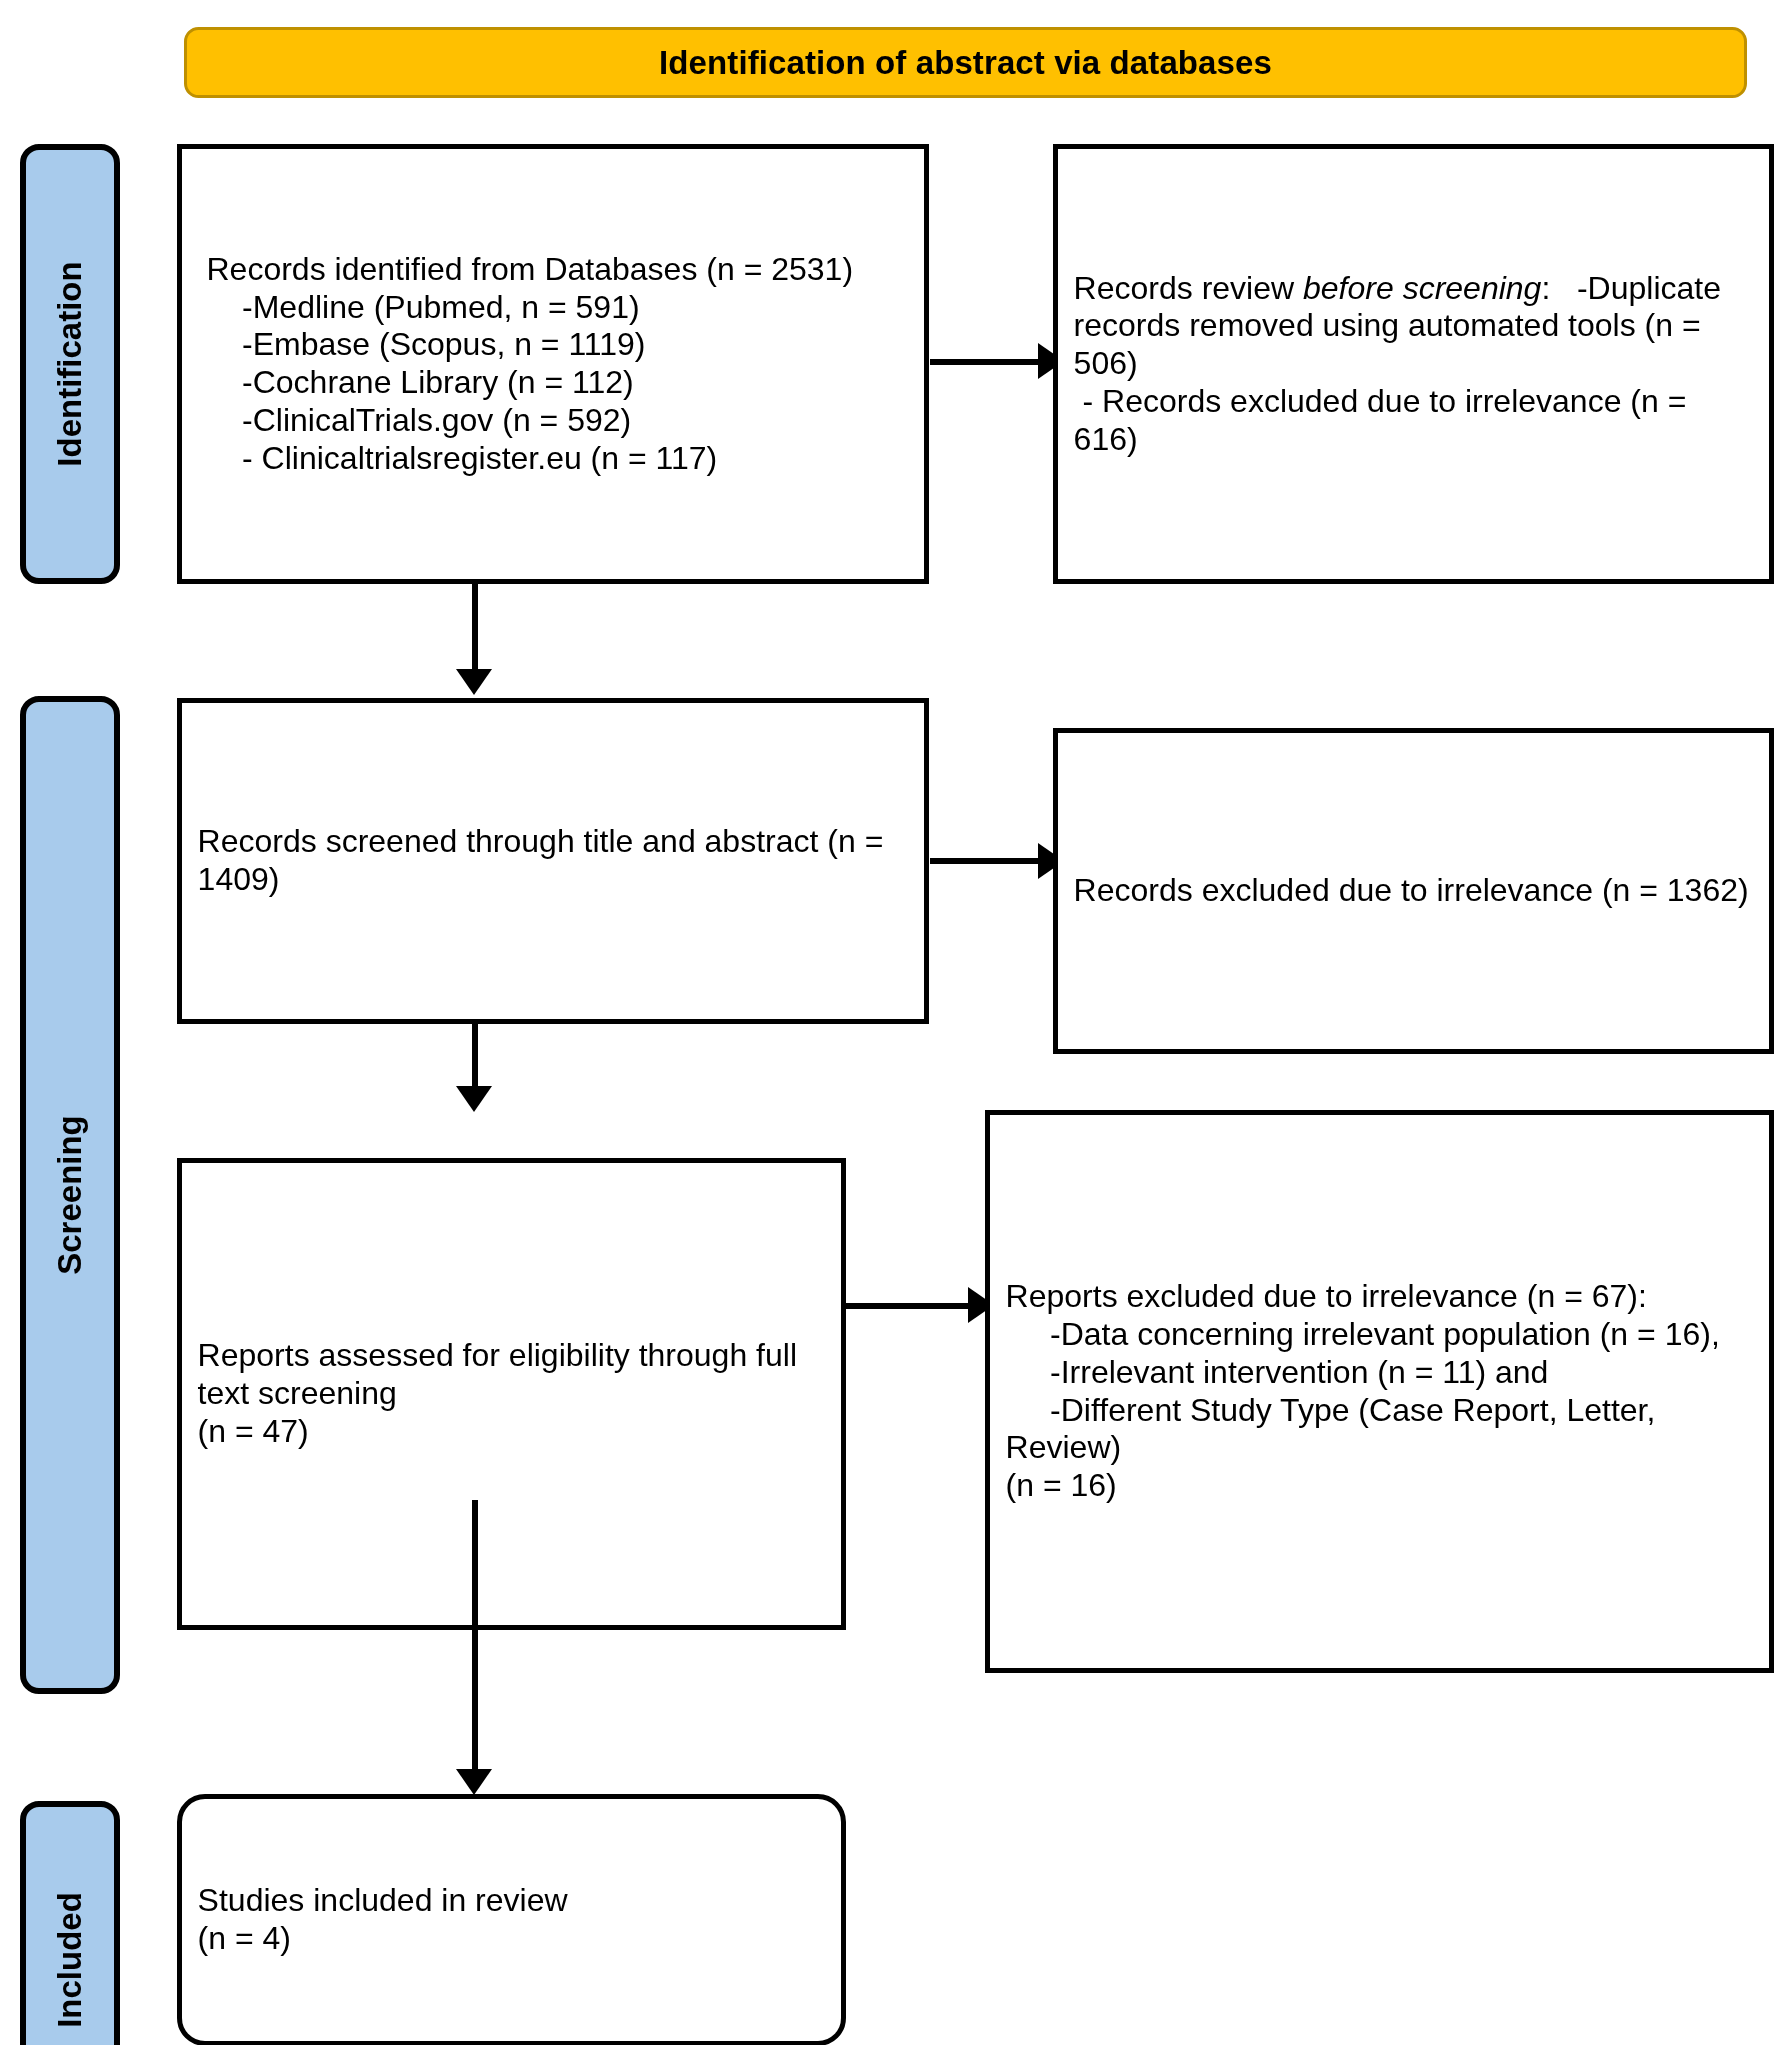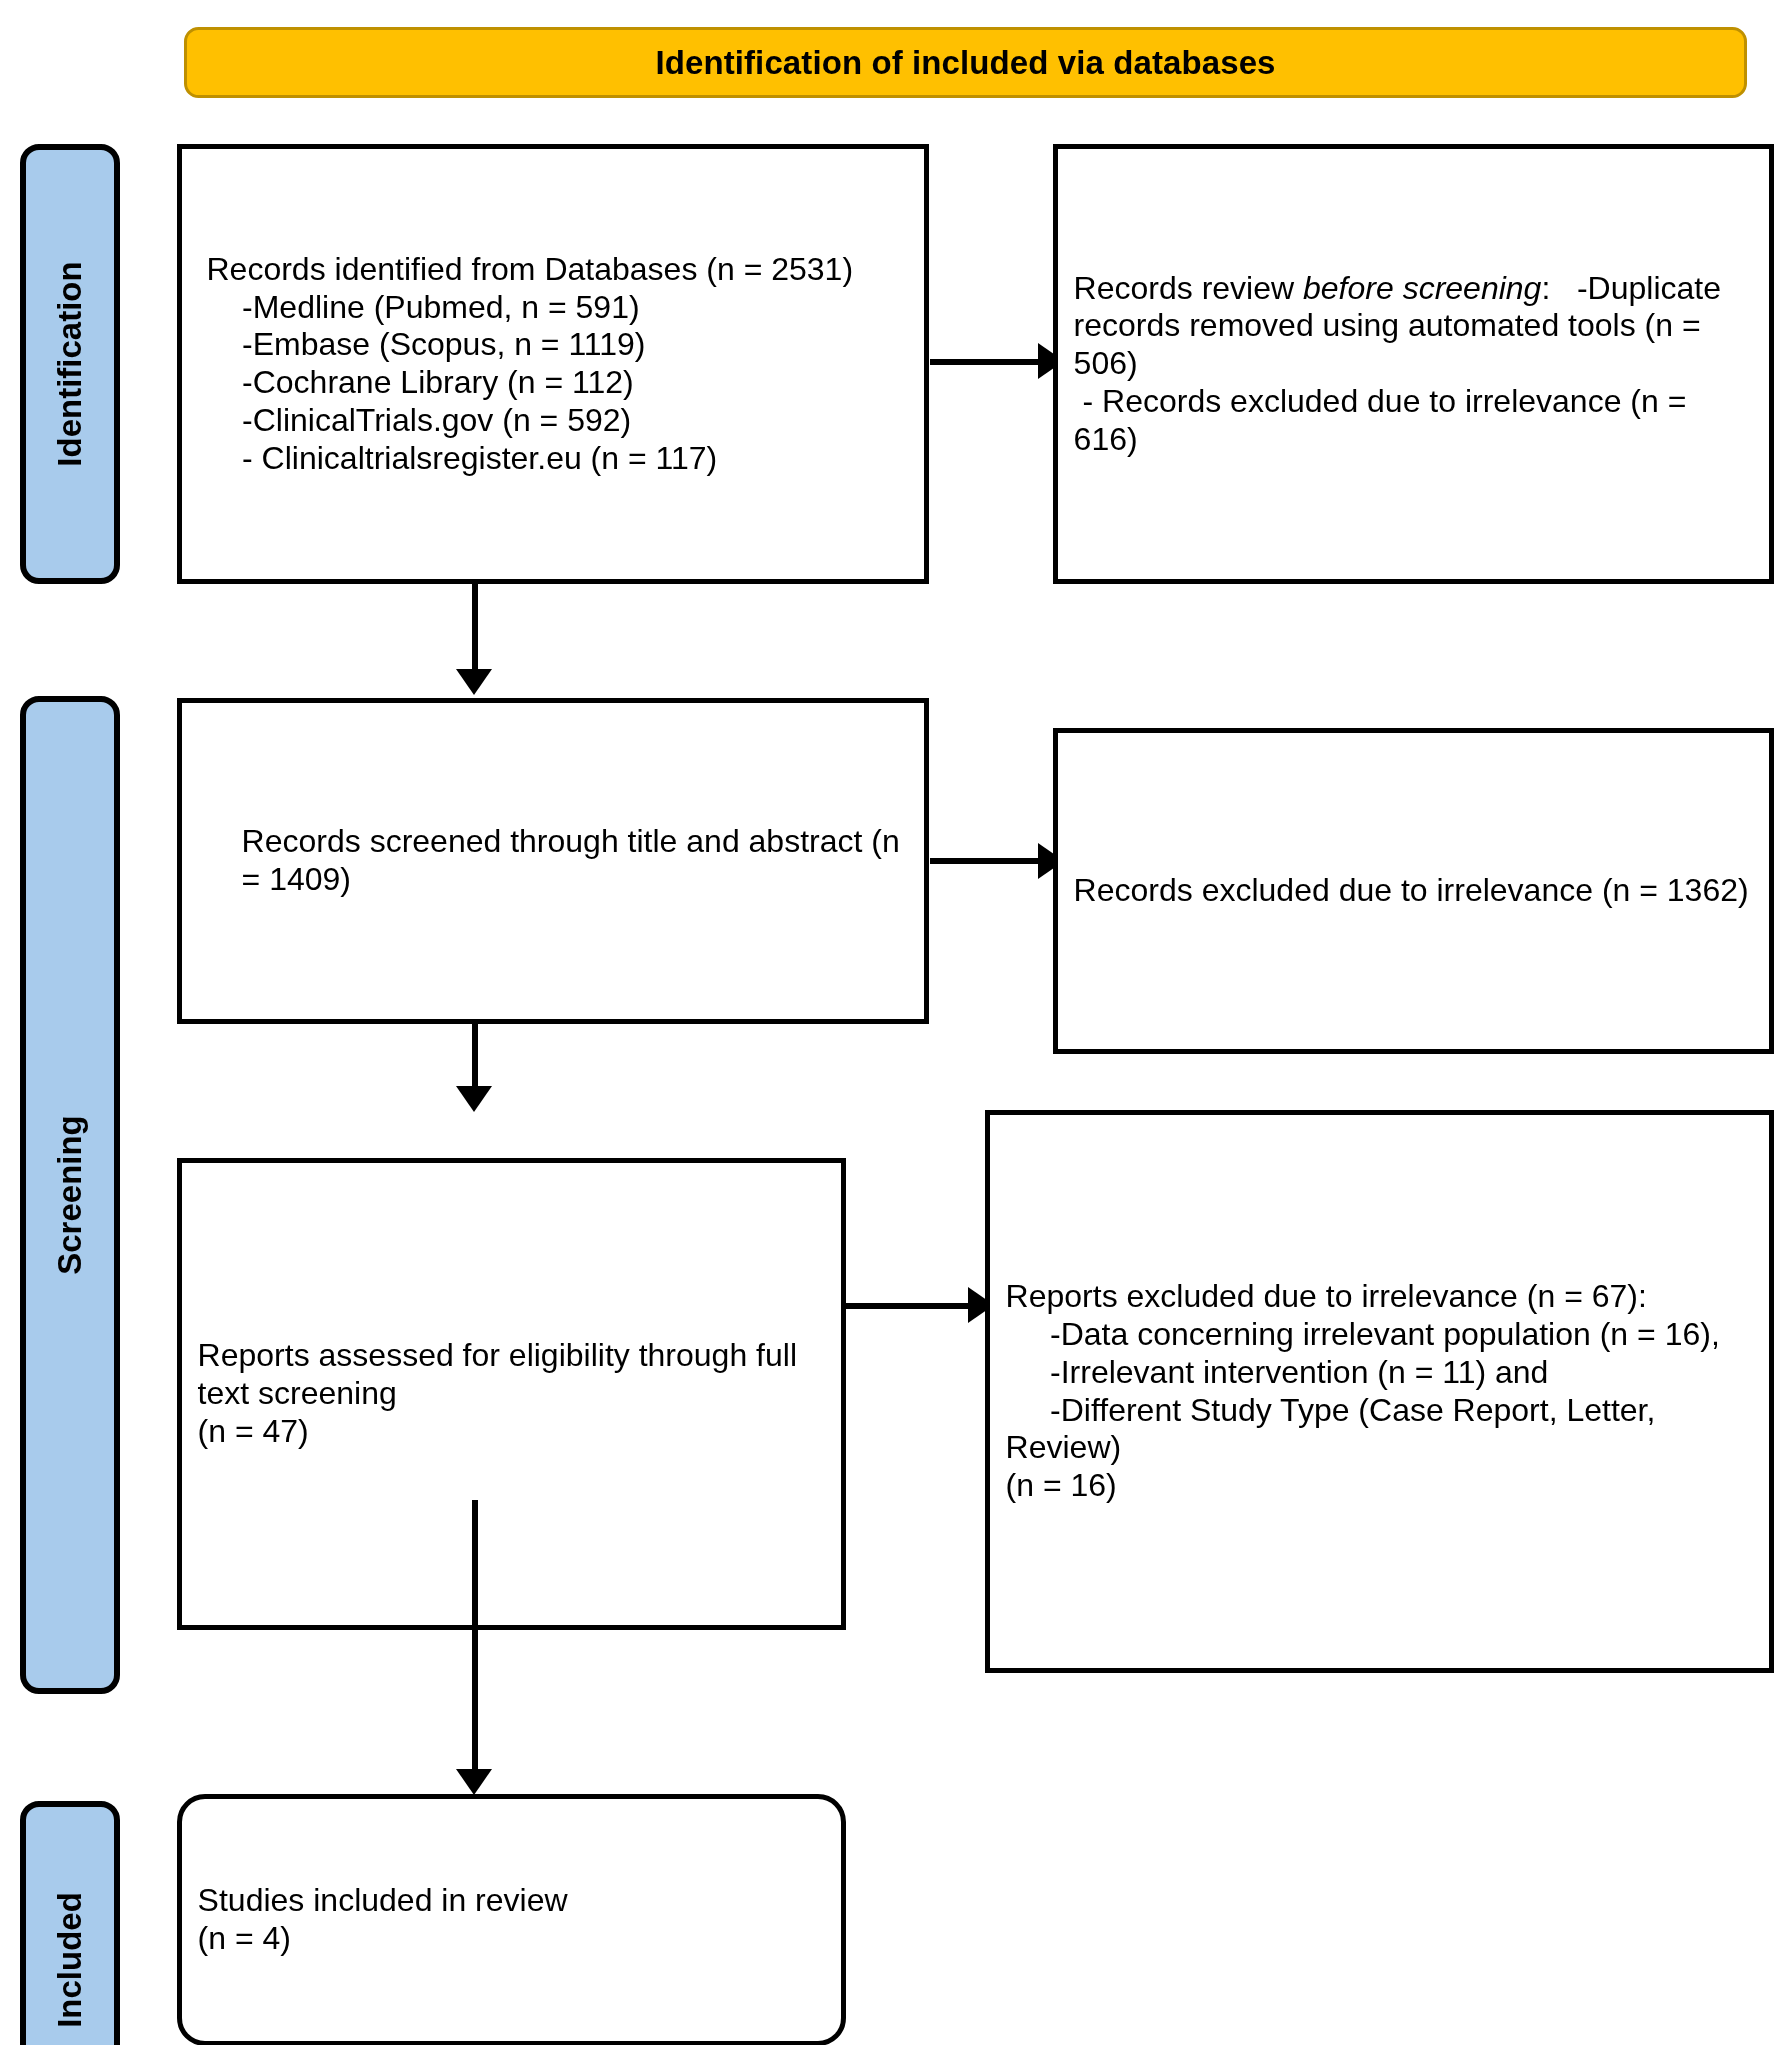--- a/index.html
+++ b/index.html
@@ -105,21 +105,21 @@
     border-bottom: 18.4px solid transparent;
     border-left: 26px solid #000000;
   }
 </style>
 </head>
 <body>
 
 <div id="canvas">
 
   <div class="header-banner">
-    <span class="title">Identification of included via databases</span>
+    <span class="title">Identification of abstract via databases</span>
   </div>
 
   <div class="stage-label" style="top:144px; height:440px;">
     <span class="stage-text">Identification</span>
   </div>
 
   <div class="stage-label" style="top:696px; height:998px;">
     <span class="stage-text">Screening</span>
   </div>
 
@@ -140,21 +140,21 @@
   <div class="arrow-right" style="left:1038px; top:343px;"></div>
 
   <div class="flow-box" style="left:1053px; top:144px; width:721px; height:440px;">
     <div class="box-text"><span>Records review </span><span class="ital">before screening</span><span>:</span><span>   -Duplicate records removed using automated tools (n = 506)
  - Records excluded due to irrelevance (n = 616)</span></div>
   </div>
 
   <div class="conn conn-v" style="left:472px; top:584px; height:90px;"></div>
   <div class="arrow-down" style="left:456px; top:669px;"></div>
 
-  <div class="flow-box" style="left:177px; top:698px; width:752px; height:326px;padding-left:44px;">
+  <div class="flow-box" style="left:177px; top:698px; width:752px; height:326px;">
     <div class="box-text">Records screened through title and abstract (n = 1409)</div>
   </div>
 
   <div class="conn conn-h" style="left:930px; top:858px; width:124px;"></div>
   <div class="arrow-right" style="left:1038px; top:843px;"></div>
 
   <div class="flow-box" style="left:1053px; top:728px; width:721px; height:326px;">
     <div class="box-text">Records excluded due to irrelevance (n = 1362)</div>
   </div>
 

